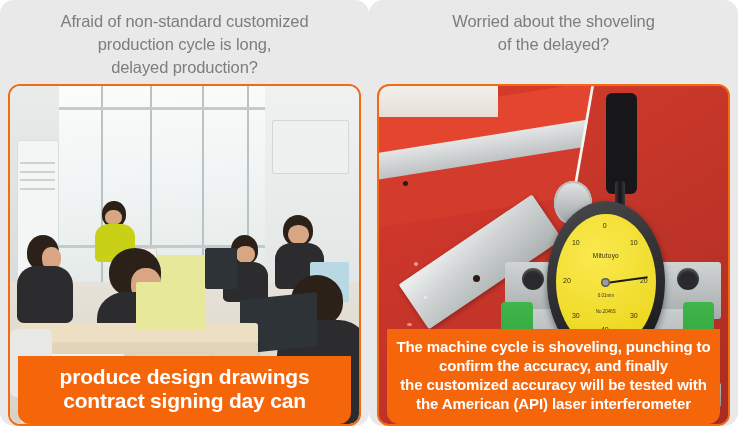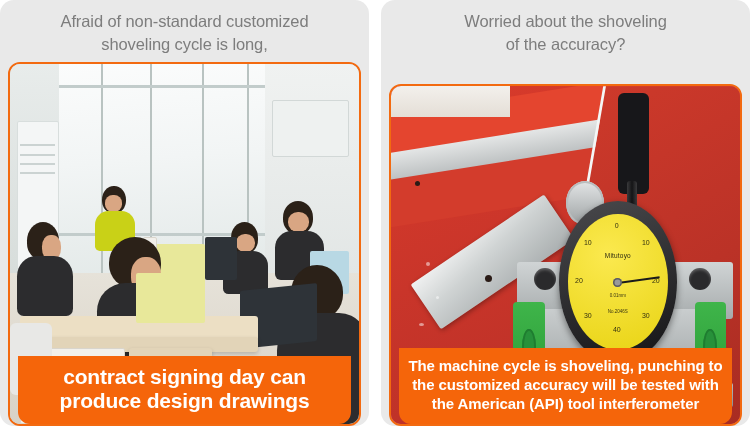--- a/index.html
+++ b/index.html
@@ -6,21 +6,20 @@
   html, body {
     width:750px; height:426px;
     background:#ffffff;
     font-family:"Liberation Sans", sans-serif;
     overflow:hidden;
   }
   .stage {
     position:relative;
     width:750px; height:426px;
     display:flex;
-    gap:12px;
     padding:0;
   }
   .panel {
     position:relative;
     width:369px;
     height:426px;
     background:#e9e9e9;
     border-radius:14px;
     overflow:hidden;
     display:flex;
@@ -160,21 +159,22 @@
 </style>
 </head>
 <body>
 
 <div class="stage">
 
   <div class="panel panel-left">
 
     <div class="panel-header">
       <span class="hline">Afraid of non-standard customized</span>
-      <span class="hline">shoveling cycle is long,</span>
+      <span class="hline">production cycle is long,</span>
+      <span class="hline">delayed production?</span>
     </div>
 
     <div class="photo-wrap">
       <div class="photo office">
 
         <div class="of-wallL"></div>
         <div class="of-window"></div>
         <div class="of-mullion" style="left:26%;"></div>
         <div class="of-mullion" style="left:40%;"></div>
         <div class="of-mullion" style="left:55%;"></div>
@@ -237,31 +237,31 @@
         <div class="of-cab" style="left:3%; top:79%; width:30%; height:21%;"></div>
         <div class="of-desk" style="left:34%; top:79%; width:24%; height:21%; background:#e2d4b8;"></div>
         <div class="of-mon" style="left:44%; top:84%; width:9%; height:3%; background:#4a4a4c; border-radius:1px;"></div>
         <div class="of-mon pale" style="left:36%; top:58%; width:20%; height:14%;"></div>
 
         <div class="of-chairw" style="left:0%; top:72%; width:12%; height:20%;"></div>
         <div class="of-chair" style="left:60%; top:82%; width:14%; height:18%;"></div>
       </div>
 
       <div class="caption">
+        <span class="cline">produce design drawings</span>
         <span class="cline">contract signing day can</span>
-        <span class="cline">produce design drawings</span>
       </div>
     </div>
   </div>
 
   <div class="panel panel-right">
 
     <div class="panel-header">
       <span class="hline">Worried about the shoveling</span>
-      <span class="hline">of the accuracy?</span>
+      <span class="hline">of the delayed?</span>
       <span class="hline" style="visibility:hidden;">&nbsp;</span>
     </div>
 
     <div class="photo-wrap">
       <div class="photo mach">
 
         <div class="mach-bg"></div>
 
         <div class="mach-red-band" style="left:-6%; top:0; width:120%; height:16%; transform:rotate(-9deg); background:#e4452f;"></div>
         <div class="mach-steel" style="left:-8%; top:11%; width:124%; height:9%; transform:rotate(-9deg);"></div>
@@ -317,19 +317,20 @@
             <div class="dial-num" style="left:7%;  top:46%;">20</div>
             <div class="dial-num" style="left:16%; top:72%;">30</div>
             <div class="dial-needle"></div>
             <div class="dial-hub"></div>
           </div>
         </div>
       </div>
 
       <div class="caption">
         <span class="cline">The machine cycle is shoveling, punching to</span>
+        <span class="cline">confirm the accuracy, and finally</span>
         <span class="cline">the customized accuracy will be tested with</span>
-        <span class="cline">the American (API) tool interferometer</span>
+        <span class="cline">the American (API) laser interferometer</span>
       </div>
     </div>
   </div>
 
 </div>
 
 </body></html>

